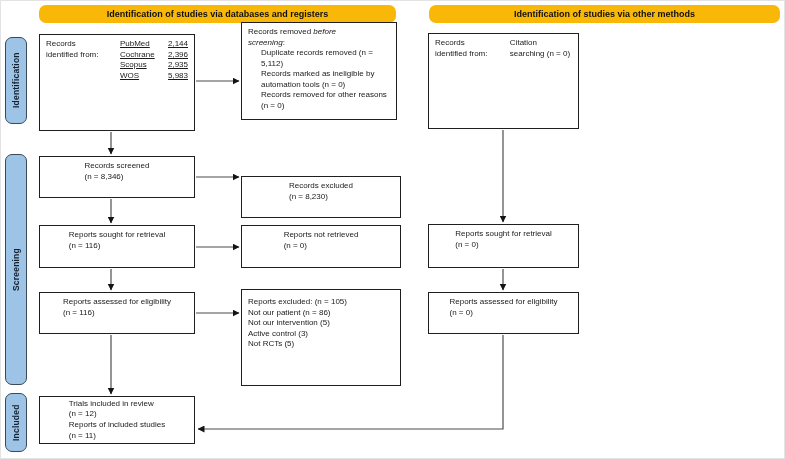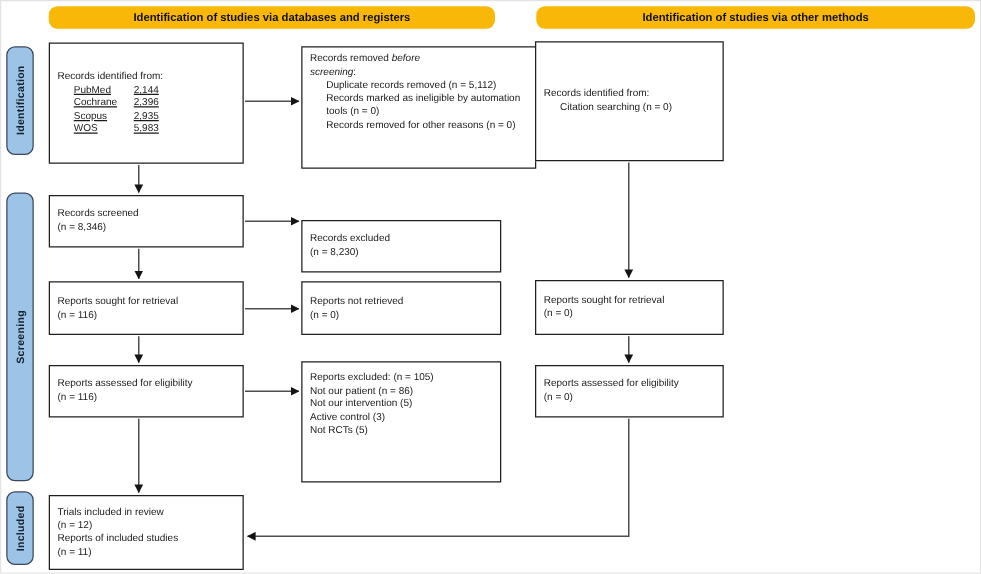--- a/index.html
+++ b/index.html
@@ -16,21 +16,21 @@
   .stage{
     position:absolute;width:22px;border-radius:7px;box-sizing:border-box;
     display:flex;align-items:center;justify-content:center;
     writing-mode:vertical-rl;transform:rotate(180deg);
     font-size:8.5px;font-weight:bold;color:#14212e;letter-spacing:.2px;
   }
   .box{
     position:absolute;background:#fff;border:1.5px solid #1f1f1f;box-sizing:border-box;
     font-size:8px;line-height:1.32;padding:4px 6px;
   }
-  .center-v{display:flex;flex-direction:column;justify-content:center;}
+  .center-v{display:flex;flex-direction:row;justify-content:center;}
   .line{white-space:normal;}
   .indent{padding-left:13px;}
   .src-row{display:flex;padding-left:13px;text-decoration:underline;}
   .src-row .src-name{width:48px;flex:0 0 48px;}
   svg.connectors{position:absolute;left:0;top:0;width:785px;height:459px;pointer-events:none;}
   i{font-style:italic;}
 </style>
 </head>
 <body>
 
@@ -100,30 +100,30 @@
       </div>
   </div>
 
   <div class="box center-v" style="left:38px;top:291px;width:156px;height:42px;">
     <div>
         <div class="line">Reports assessed for eligibility</div>
         <div class="line">(n = 116)</div>
       </div>
   </div>
 
-  <div class="box center-v" style="left:38px;top:395px;width:156px;height:60px;">
+  <div class="box center-v" style="left:38px;top:395px;width:156px;height:48px;align-items:center;">
     <div>
         <div class="line">Trials included in review</div>
         <div class="line">(n = 12)</div>
         <div class="line">Reports of included studies</div>
         <div class="line">(n = 11)</div>
       </div>
   </div>
 
-  <div class="box" style="left:240px;top:36px;width:188px;height:98px;">
+  <div class="box" style="left:240px;top:21px;width:156px;height:98px;">
     <div class="line">
       <span>Records removed </span><i>before</i><br>
       <i>screening</i><span>:</span>
     </div>
     <div>
         <div class="line indent">Duplicate records removed (n = 5,112)</div>
         <div class="line indent">Records marked as ineligible by automation tools (n = 0)</div>
         <div class="line indent">Records removed for other reasons (n = 0)</div>
       </div>
   </div>

